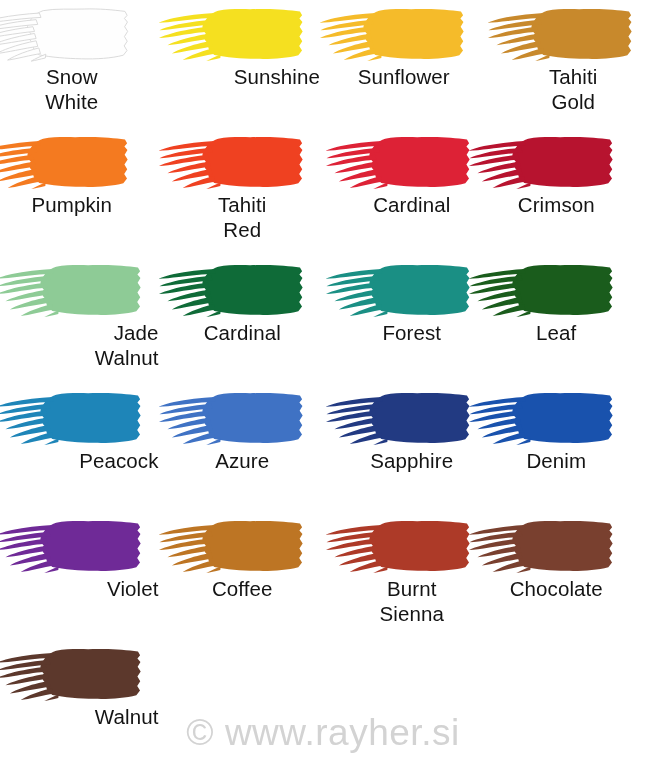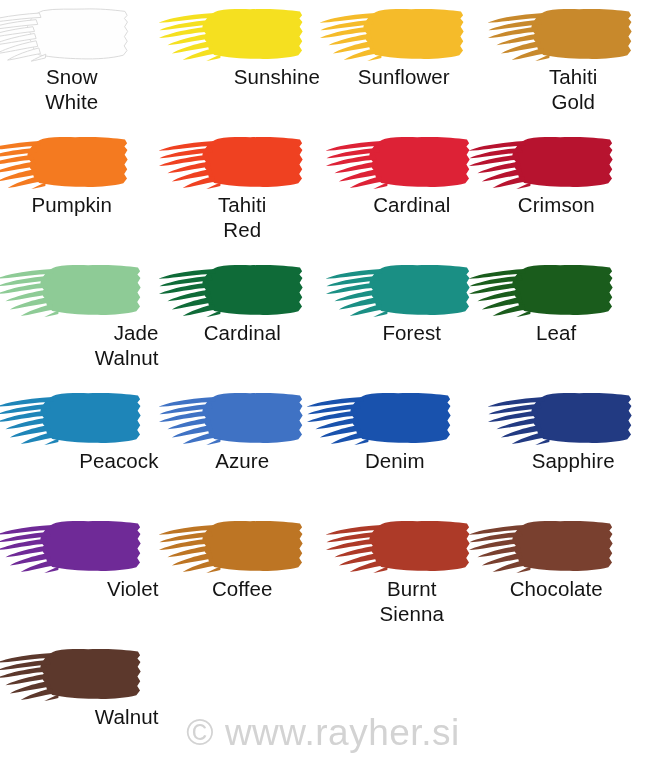--- a/index.html
+++ b/index.html
@@ -332,54 +332,54 @@
             <path d="M51.0,20.0 C41,21.2 28,23.4 18.0,26.2 C13.0,27.6 8.5,29.2 5.5,31.0 C10.5,30.6 17.0,29.6 24.5,28.4 C34.0,26.9 45.0,25.2 52.5,24.6 Z" fill="#3f72c4"></path>
             <path d="M52.5,26.5 C44,28.0 33,30.4 25.0,33.0 C20.5,34.4 16.5,36.0 13.5,37.8 C18.0,37.4 24.0,36.4 31.0,35.2 C39.5,33.8 48.0,32.2 54.0,31.4 Z" fill="#3f72c4"></path>
             <path d="M54.0,33.6 C46,35.2 36,37.8 29.0,40.6 C24.5,42.2 20.5,44.0 17.5,45.8 C22.0,45.4 28.0,44.2 35.0,42.8 C43.0,41.2 50.0,39.8 55.5,39.0 Z" fill="#3f72c4"></path>
             <path d="M56.5,40.5 C50,42.2 42,44.8 36.5,47.4 C33.0,49.0 30.0,50.6 27.5,52.2 C31.5,51.7 36.5,50.6 42.5,49.2 C48.5,47.8 54.0,46.6 58.0,46.0 Z" fill="#3f72c4"></path>
             <path d="M63.0,46.5 C58,48.6 53,51.0 49.5,53.2 C53.0,52.6 57.5,51.4 62.5,50.2 Z" fill="#3f72c4"></path>
           </g>
         </svg>
       </div>
       <div class="swatch-label">Azure</div>
     </div>
+    <div class="swatch-cell col-3">
+      <div class="stroke-wrap">
+        <svg viewBox="0 0 150 56" preserveAspectRatio="none">
+          <g>
+            <path d="M60.5,4.5 C72,2.2 86,3.4 99,2.9 C112,2.4 126,3.8 136.5,5.2 L138.5,9.0 L136.0,12.0 L138.8,15.5 L136.2,20.0 L139.0,24.5 L136.0,29.5 L138.6,34.0 L135.8,38.5 L138.4,43.0 L135.0,47.5 C124,50.5 110,51.4 96,51.0 C82,50.6 68,49.6 57.0,47.2 C52.0,44.0 50.5,40.0 51.5,36.0 C47.5,33.5 46.8,30.0 49.0,26.5 C45.5,23.5 45.0,19.5 47.5,16.0 C49.5,11.5 53.5,7.0 60.5,4.5 Z" fill="#223a82"></path>
+            <path d="M57.0,6.8 C45,7.6 31,9.2 19.5,11.6 C14,12.8 9.0,14.4 5.0,16.2 C10.5,16.0 17.0,15.2 24.0,14.4 C34.0,13.2 47.0,11.6 58.5,11.0 Z" fill="#223a82"></path>
+            <path d="M54.0,13.2 C43,14.2 30,16.0 20.0,18.6 C14.5,20.0 9.5,21.6 6.0,23.4 C11.0,23.1 17.5,22.2 25.0,21.2 C35.0,19.9 46.5,18.4 55.5,17.8 Z" fill="#223a82"></path>
+            <path d="M51.0,20.0 C41,21.2 28,23.4 18.0,26.2 C13.0,27.6 8.5,29.2 5.5,31.0 C10.5,30.6 17.0,29.6 24.5,28.4 C34.0,26.9 45.0,25.2 52.5,24.6 Z" fill="#223a82"></path>
+            <path d="M52.5,26.5 C44,28.0 33,30.4 25.0,33.0 C20.5,34.4 16.5,36.0 13.5,37.8 C18.0,37.4 24.0,36.4 31.0,35.2 C39.5,33.8 48.0,32.2 54.0,31.4 Z" fill="#223a82"></path>
+            <path d="M54.0,33.6 C46,35.2 36,37.8 29.0,40.6 C24.5,42.2 20.5,44.0 17.5,45.8 C22.0,45.4 28.0,44.2 35.0,42.8 C43.0,41.2 50.0,39.8 55.5,39.0 Z" fill="#223a82"></path>
+            <path d="M56.5,40.5 C50,42.2 42,44.8 36.5,47.4 C33.0,49.0 30.0,50.6 27.5,52.2 C31.5,51.7 36.5,50.6 42.5,49.2 C48.5,47.8 54.0,46.6 58.0,46.0 Z" fill="#223a82"></path>
+            <path d="M63.0,46.5 C58,48.6 53,51.0 49.5,53.2 C53.0,52.6 57.5,51.4 62.5,50.2 Z" fill="#223a82"></path>
+          </g>
+        </svg>
+      </div>
+      <div class="swatch-label">Sapphire</div>
+    </div>
     <div class="swatch-cell col-0">
       <div class="stroke-wrap">
         <svg viewBox="0 0 150 56" preserveAspectRatio="none">
           <g>
             <path d="M60.5,4.5 C72,2.2 86,3.4 99,2.9 C112,2.4 126,3.8 136.5,5.2 L138.5,9.0 L136.0,12.0 L138.8,15.5 L136.2,20.0 L139.0,24.5 L136.0,29.5 L138.6,34.0 L135.8,38.5 L138.4,43.0 L135.0,47.5 C124,50.5 110,51.4 96,51.0 C82,50.6 68,49.6 57.0,47.2 C52.0,44.0 50.5,40.0 51.5,36.0 C47.5,33.5 46.8,30.0 49.0,26.5 C45.5,23.5 45.0,19.5 47.5,16.0 C49.5,11.5 53.5,7.0 60.5,4.5 Z" fill="#1952ad"></path>
             <path d="M57.0,6.8 C45,7.6 31,9.2 19.5,11.6 C14,12.8 9.0,14.4 5.0,16.2 C10.5,16.0 17.0,15.2 24.0,14.4 C34.0,13.2 47.0,11.6 58.5,11.0 Z" fill="#1952ad"></path>
             <path d="M54.0,13.2 C43,14.2 30,16.0 20.0,18.6 C14.5,20.0 9.5,21.6 6.0,23.4 C11.0,23.1 17.5,22.2 25.0,21.2 C35.0,19.9 46.5,18.4 55.5,17.8 Z" fill="#1952ad"></path>
             <path d="M51.0,20.0 C41,21.2 28,23.4 18.0,26.2 C13.0,27.6 8.5,29.2 5.5,31.0 C10.5,30.6 17.0,29.6 24.5,28.4 C34.0,26.9 45.0,25.2 52.5,24.6 Z" fill="#1952ad"></path>
             <path d="M52.5,26.5 C44,28.0 33,30.4 25.0,33.0 C20.5,34.4 16.5,36.0 13.5,37.8 C18.0,37.4 24.0,36.4 31.0,35.2 C39.5,33.8 48.0,32.2 54.0,31.4 Z" fill="#1952ad"></path>
             <path d="M54.0,33.6 C46,35.2 36,37.8 29.0,40.6 C24.5,42.2 20.5,44.0 17.5,45.8 C22.0,45.4 28.0,44.2 35.0,42.8 C43.0,41.2 50.0,39.8 55.5,39.0 Z" fill="#1952ad"></path>
             <path d="M56.5,40.5 C50,42.2 42,44.8 36.5,47.4 C33.0,49.0 30.0,50.6 27.5,52.2 C31.5,51.7 36.5,50.6 42.5,49.2 C48.5,47.8 54.0,46.6 58.0,46.0 Z" fill="#1952ad"></path>
             <path d="M63.0,46.5 C58,48.6 53,51.0 49.5,53.2 C53.0,52.6 57.5,51.4 62.5,50.2 Z" fill="#1952ad"></path>
           </g>
         </svg>
       </div>
       <div class="swatch-label">Denim</div>
     </div>
-    <div class="swatch-cell col-3">
-      <div class="stroke-wrap">
-        <svg viewBox="0 0 150 56" preserveAspectRatio="none">
-          <g>
-            <path d="M60.5,4.5 C72,2.2 86,3.4 99,2.9 C112,2.4 126,3.8 136.5,5.2 L138.5,9.0 L136.0,12.0 L138.8,15.5 L136.2,20.0 L139.0,24.5 L136.0,29.5 L138.6,34.0 L135.8,38.5 L138.4,43.0 L135.0,47.5 C124,50.5 110,51.4 96,51.0 C82,50.6 68,49.6 57.0,47.2 C52.0,44.0 50.5,40.0 51.5,36.0 C47.5,33.5 46.8,30.0 49.0,26.5 C45.5,23.5 45.0,19.5 47.5,16.0 C49.5,11.5 53.5,7.0 60.5,4.5 Z" fill="#223a82"></path>
-            <path d="M57.0,6.8 C45,7.6 31,9.2 19.5,11.6 C14,12.8 9.0,14.4 5.0,16.2 C10.5,16.0 17.0,15.2 24.0,14.4 C34.0,13.2 47.0,11.6 58.5,11.0 Z" fill="#223a82"></path>
-            <path d="M54.0,13.2 C43,14.2 30,16.0 20.0,18.6 C14.5,20.0 9.5,21.6 6.0,23.4 C11.0,23.1 17.5,22.2 25.0,21.2 C35.0,19.9 46.5,18.4 55.5,17.8 Z" fill="#223a82"></path>
-            <path d="M51.0,20.0 C41,21.2 28,23.4 18.0,26.2 C13.0,27.6 8.5,29.2 5.5,31.0 C10.5,30.6 17.0,29.6 24.5,28.4 C34.0,26.9 45.0,25.2 52.5,24.6 Z" fill="#223a82"></path>
-            <path d="M52.5,26.5 C44,28.0 33,30.4 25.0,33.0 C20.5,34.4 16.5,36.0 13.5,37.8 C18.0,37.4 24.0,36.4 31.0,35.2 C39.5,33.8 48.0,32.2 54.0,31.4 Z" fill="#223a82"></path>
-            <path d="M54.0,33.6 C46,35.2 36,37.8 29.0,40.6 C24.5,42.2 20.5,44.0 17.5,45.8 C22.0,45.4 28.0,44.2 35.0,42.8 C43.0,41.2 50.0,39.8 55.5,39.0 Z" fill="#223a82"></path>
-            <path d="M56.5,40.5 C50,42.2 42,44.8 36.5,47.4 C33.0,49.0 30.0,50.6 27.5,52.2 C31.5,51.7 36.5,50.6 42.5,49.2 C48.5,47.8 54.0,46.6 58.0,46.0 Z" fill="#223a82"></path>
-            <path d="M63.0,46.5 C58,48.6 53,51.0 49.5,53.2 C53.0,52.6 57.5,51.4 62.5,50.2 Z" fill="#223a82"></path>
-          </g>
-        </svg>
-      </div>
-      <div class="swatch-label">Sapphire</div>
-    </div>
     <div class="swatch-cell col-1">
       <div class="stroke-wrap">
         <svg viewBox="0 0 150 56" preserveAspectRatio="none">
           <g>
             <path d="M60.5,4.5 C72,2.2 86,3.4 99,2.9 C112,2.4 126,3.8 136.5,5.2 L138.5,9.0 L136.0,12.0 L138.8,15.5 L136.2,20.0 L139.0,24.5 L136.0,29.5 L138.6,34.0 L135.8,38.5 L138.4,43.0 L135.0,47.5 C124,50.5 110,51.4 96,51.0 C82,50.6 68,49.6 57.0,47.2 C52.0,44.0 50.5,40.0 51.5,36.0 C47.5,33.5 46.8,30.0 49.0,26.5 C45.5,23.5 45.0,19.5 47.5,16.0 C49.5,11.5 53.5,7.0 60.5,4.5 Z" fill="#6f2a97"></path>
             <path d="M57.0,6.8 C45,7.6 31,9.2 19.5,11.6 C14,12.8 9.0,14.4 5.0,16.2 C10.5,16.0 17.0,15.2 24.0,14.4 C34.0,13.2 47.0,11.6 58.5,11.0 Z" fill="#6f2a97"></path>
             <path d="M54.0,13.2 C43,14.2 30,16.0 20.0,18.6 C14.5,20.0 9.5,21.6 6.0,23.4 C11.0,23.1 17.5,22.2 25.0,21.2 C35.0,19.9 46.5,18.4 55.5,17.8 Z" fill="#6f2a97"></path>
             <path d="M51.0,20.0 C41,21.2 28,23.4 18.0,26.2 C13.0,27.6 8.5,29.2 5.5,31.0 C10.5,30.6 17.0,29.6 24.5,28.4 C34.0,26.9 45.0,25.2 52.5,24.6 Z" fill="#6f2a97"></path>
             <path d="M52.5,26.5 C44,28.0 33,30.4 25.0,33.0 C20.5,34.4 16.5,36.0 13.5,37.8 C18.0,37.4 24.0,36.4 31.0,35.2 C39.5,33.8 48.0,32.2 54.0,31.4 Z" fill="#6f2a97"></path>
             <path d="M54.0,33.6 C46,35.2 36,37.8 29.0,40.6 C24.5,42.2 20.5,44.0 17.5,45.8 C22.0,45.4 28.0,44.2 35.0,42.8 C43.0,41.2 50.0,39.8 55.5,39.0 Z" fill="#6f2a97"></path>

